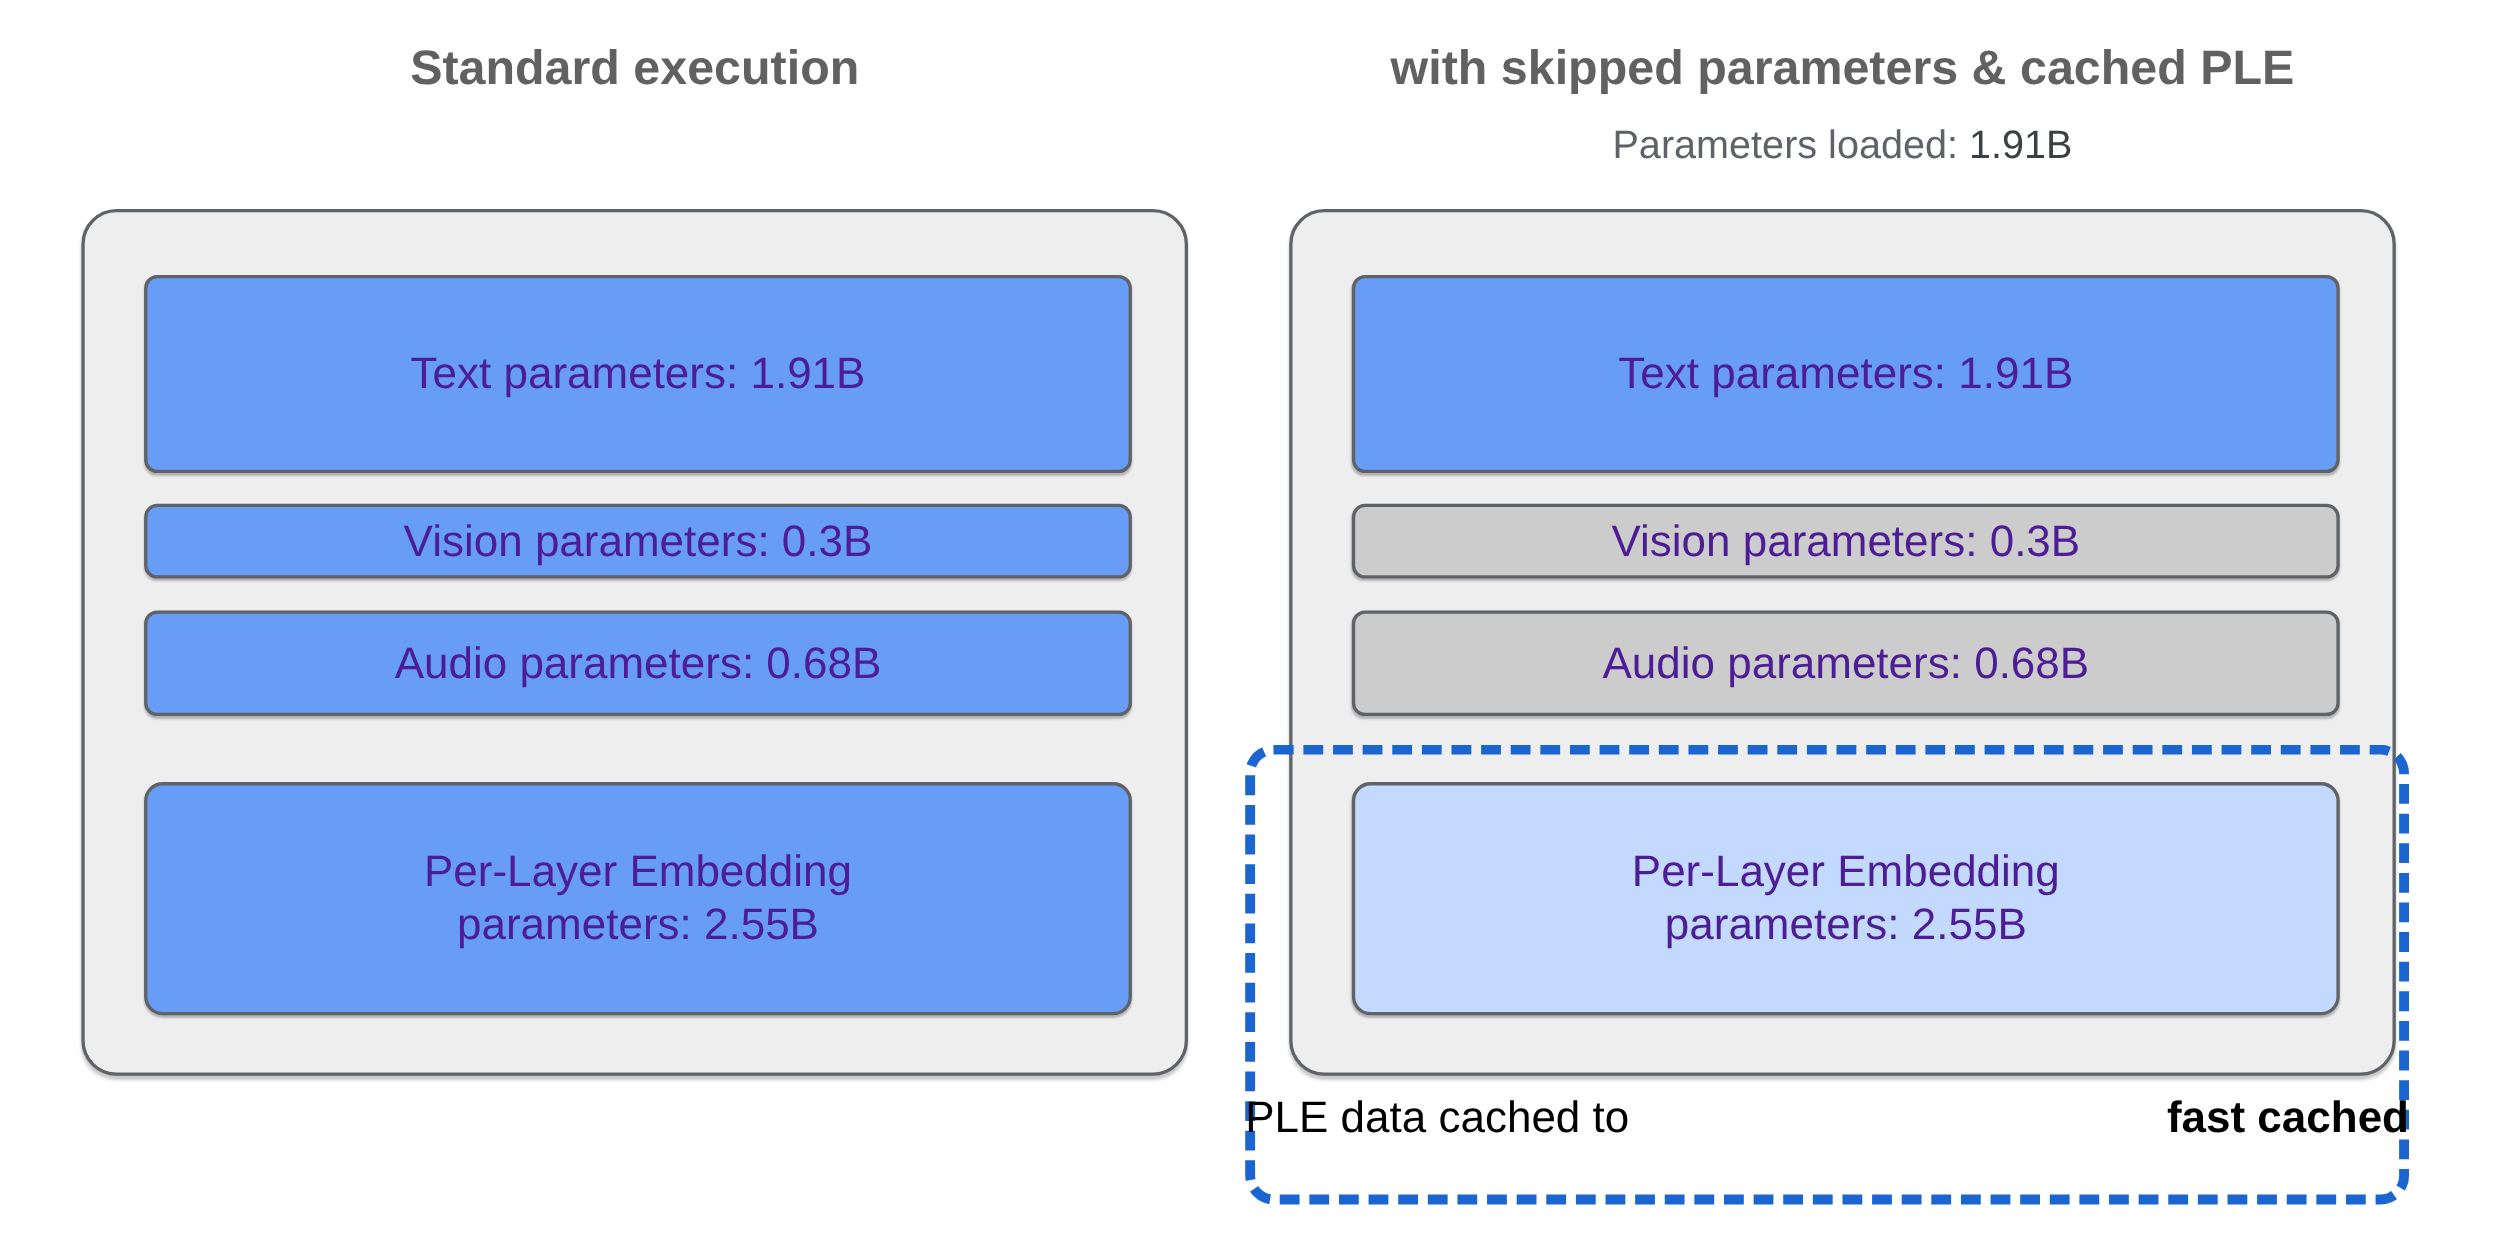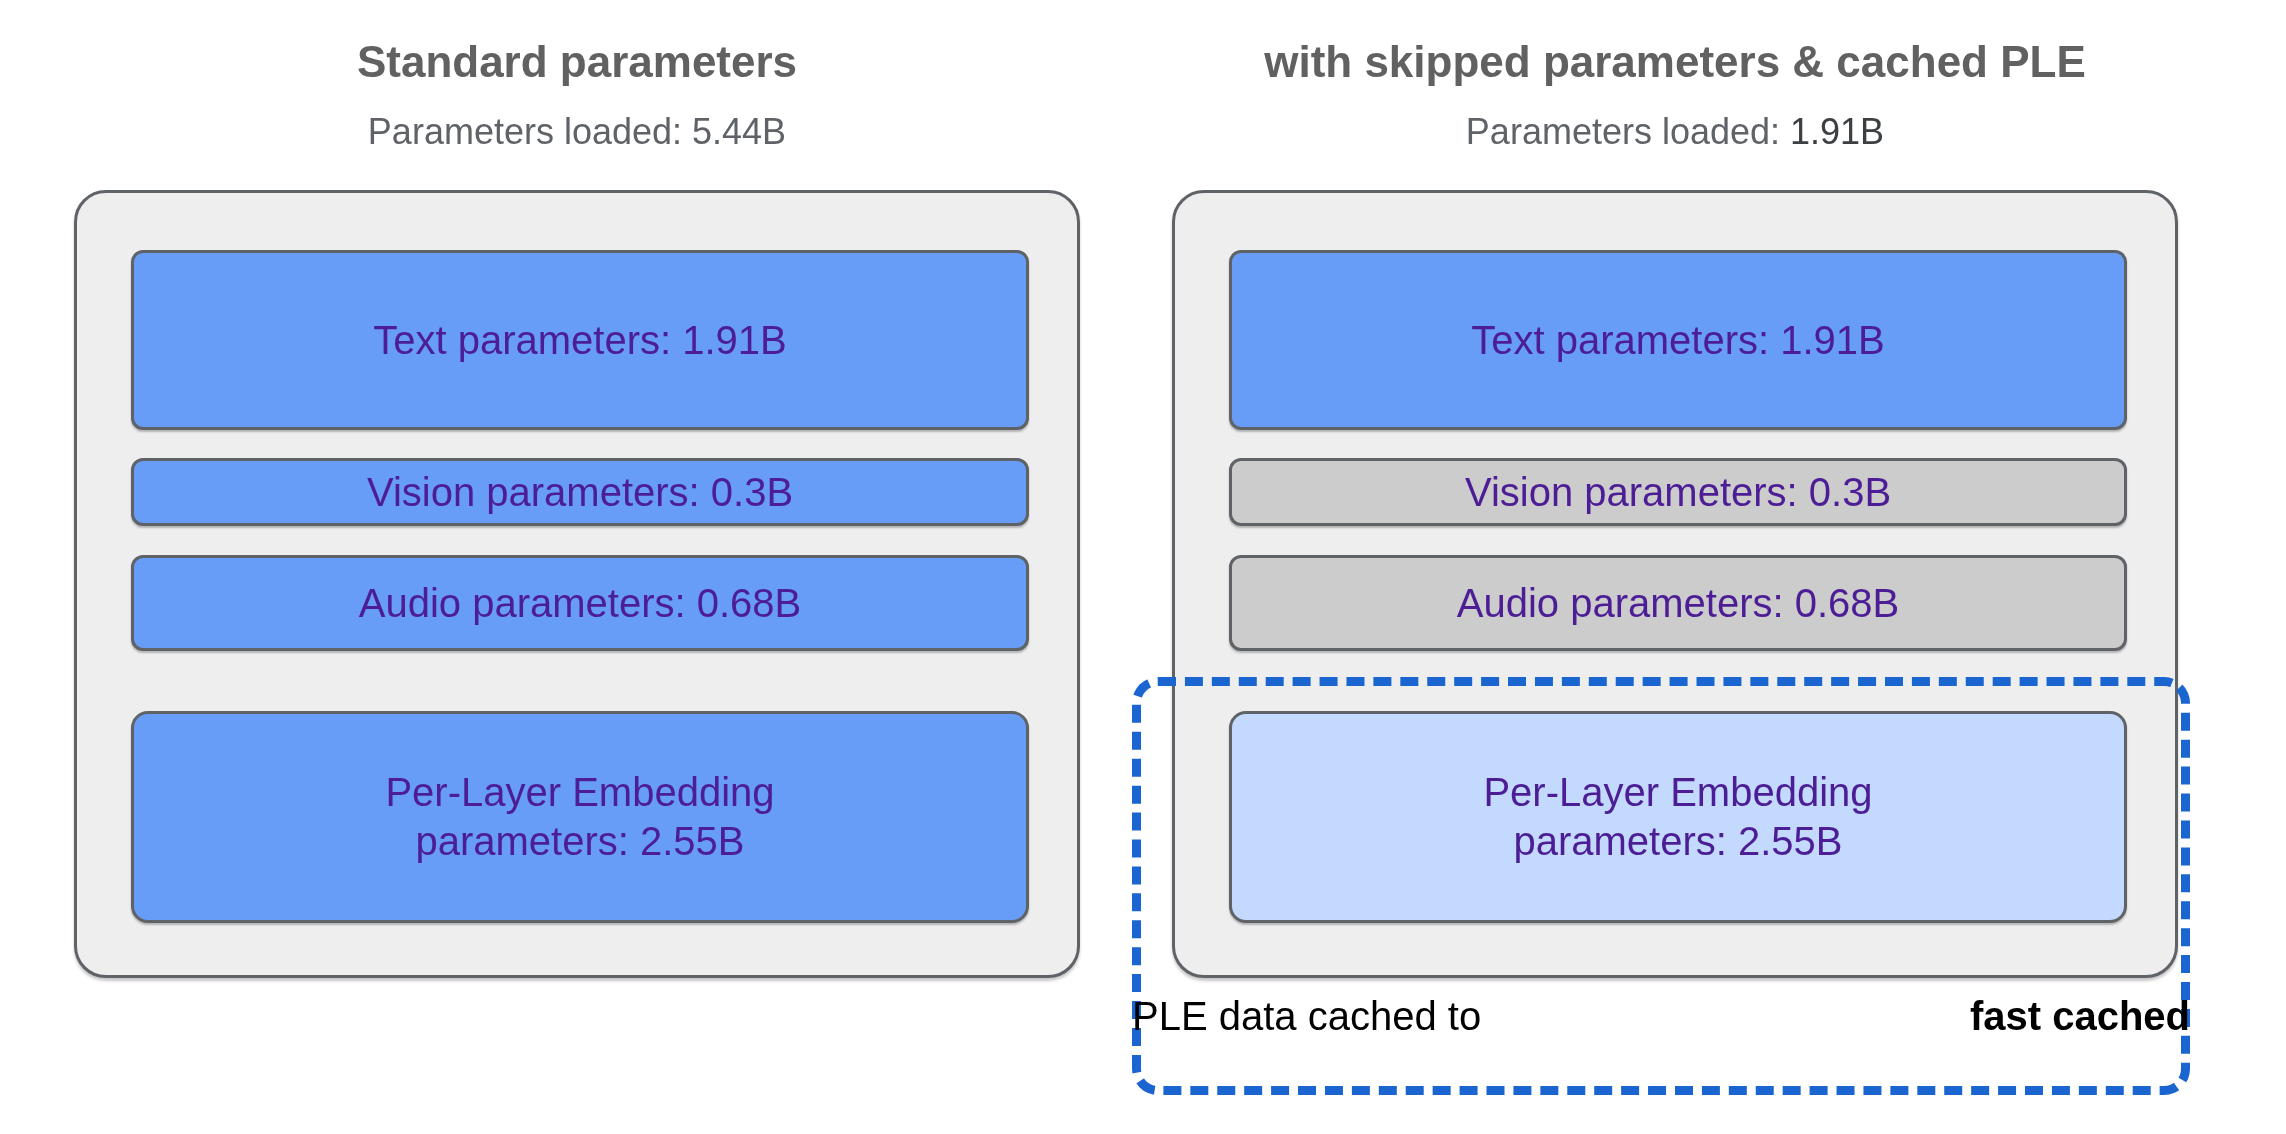--- a/index.html
+++ b/index.html
@@ -119,23 +119,22 @@
   }
   #cache-caption b { font-weight: bold; }
 
   .two-line { white-space: pre-line; border-radius: 17px; }
 </style>
 </head>
 <body>
 
 <div class="stage">
 
-  <div class="col-title" id="title-left">Standard parameters</div>
+  <div class="col-title" id="title-left">Standard execution</div>
 
-  <div class="col-sub" id="sub-left"><span>Parameters loaded: </span><span>5.44B</span></div>
 
   <div class="panel" id="panel-left">
 
     <div class="block blue" id="blk-l-text">Text parameters: 1.91B</div>
 
     <div class="block blue" id="blk-l-vision">Vision parameters: 0.3B</div>
 
     <div class="block blue" id="blk-l-audio">Audio parameters: 0.68B</div>
 
     <div class="block blue two-line" id="blk-l-ple">Per-Layer Embedding

